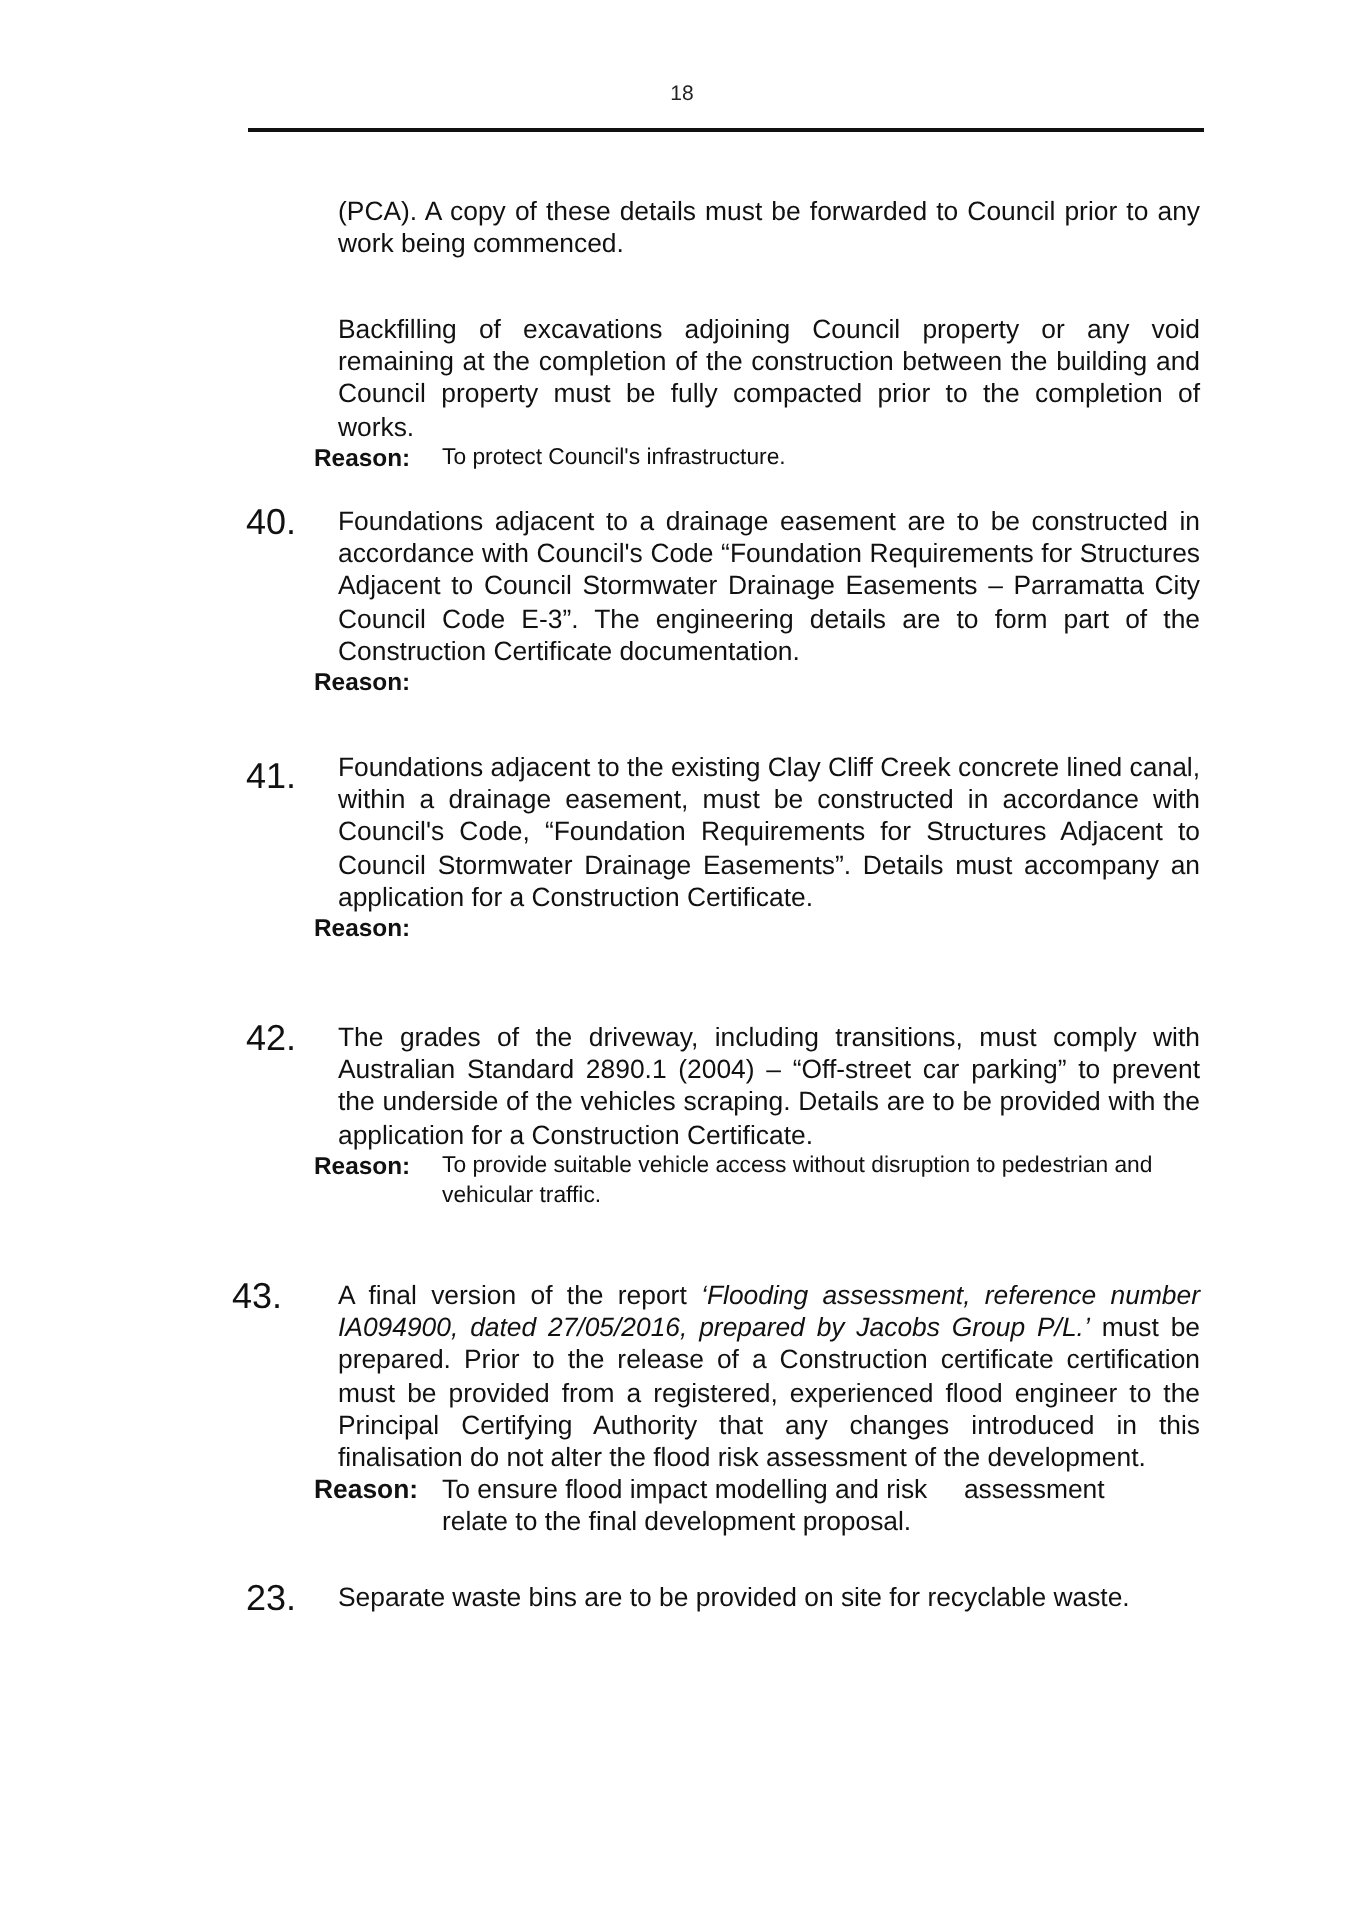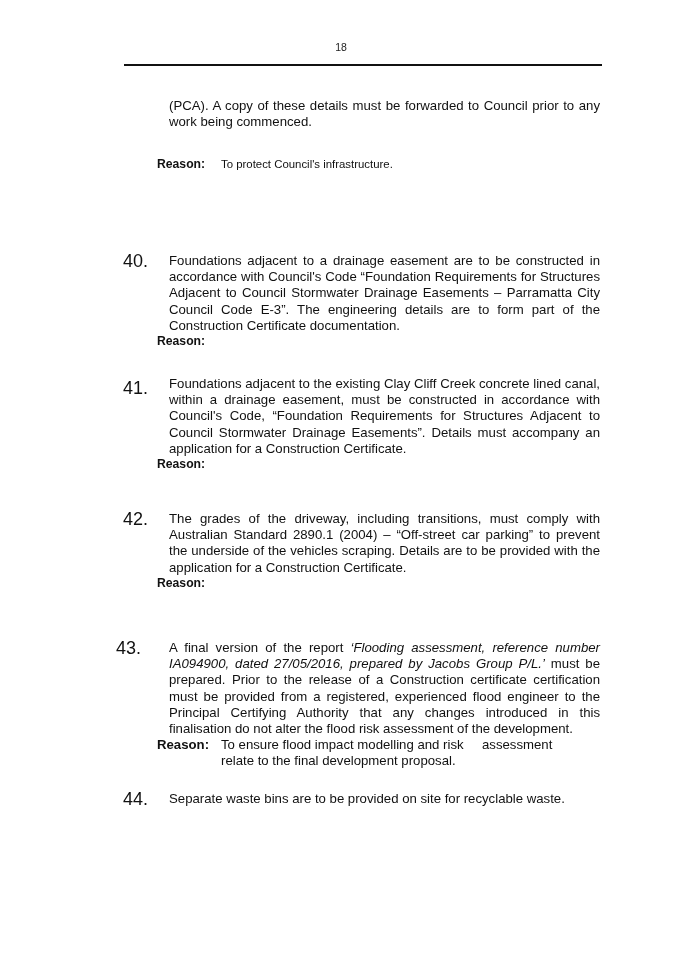--- a/index.html
+++ b/index.html
@@ -38,20 +38,21 @@
 <body>
 
 <div class="page-number">18</div>
 <div class="header-rule"></div>
 
 <div class="para" style="top:98px;">
   <span class="txt last-line">(PCA). A copy of these details must be forwarded to Council prior to any work being commenced.</span>
 </div>
 
 <div class="para" style="top:157px;">
+  <span class="txt last-line">Backfilling of excavations adjoining Council property or any void remaining at the completion of the construction between the building and Council property must be fully compacted prior to the completion of works.</span>
   <div class="reason">
     <span class="rlabel">Reason:</span>
     <span class="rtext">To protect Council's infrastructure.</span>
   </div>
 </div>
 
 <div class="num" style="top:253px; left:123px;">40.</div>
 <div class="para" style="top:253px;">
   <span class="txt last-line">Foundations adjacent to a drainage easement are to be constructed in accordance with Council's Code “Foundation Requirements for Structures Adjacent to Council Stormwater Drainage Easements – Parramatta City Council Code E-3”. The engineering details are to form part of the Construction Certificate documentation.</span>
   <div class="reason">
@@ -65,28 +66,29 @@
   <div class="reason">
     <span class="rlabel">Reason:</span>
   </div>
 </div>
 
 <div class="num" style="top:511px; left:123px;">42.</div>
 <div class="para" style="top:511px;">
   <span class="txt last-line">The grades of the driveway, including transitions, must comply with Australian Standard 2890.1 (2004) – “Off-street car parking” to prevent the underside of the vehicles scraping. Details are to be provided with the application for a Construction Certificate.</span>
   <div class="reason">
     <span class="rlabel">Reason:</span>
+    <span class="rtext">To provide suitable vehicle access without disruption to pedestrian and vehicular traffic.</span>
   </div>
 </div>
 
 <div class="num" style="top:640px; left:116px;">43.</div>
 <div class="para" style="top:640px;">
   <span class="txt last-line"><span>A final version of the report </span><i>‘Flooding assessment, reference number IA094900, dated 27/05/2016, prepared by Jacobs Group P/L.’</i><span> must be prepared. Prior to the release of a Construction certificate certification must be provided from a registered, experienced flood engineer to the Principal Certifying Authority that any changes introduced in this finalisation do not alter the flood risk assessment of the development.</span></span>
   <div class="reason large">
     <span class="rlabel">Reason:</span>
     <span class="rtext" style="white-space:pre-wrap; max-width:360px;">To ensure flood impact modelling and risk     assessment relate to the final development proposal.</span>
   </div>
 </div>
 
-<div class="num" style="top:791px; left:123px;">44.</div>
+<div class="num" style="top:791px; left:123px;">23.</div>
 <div class="para" style="top:791px;">
   <span class="txt last-line">Separate waste bins are to be provided on site for recyclable waste.</span>
 </div>
 
 </body></html>

